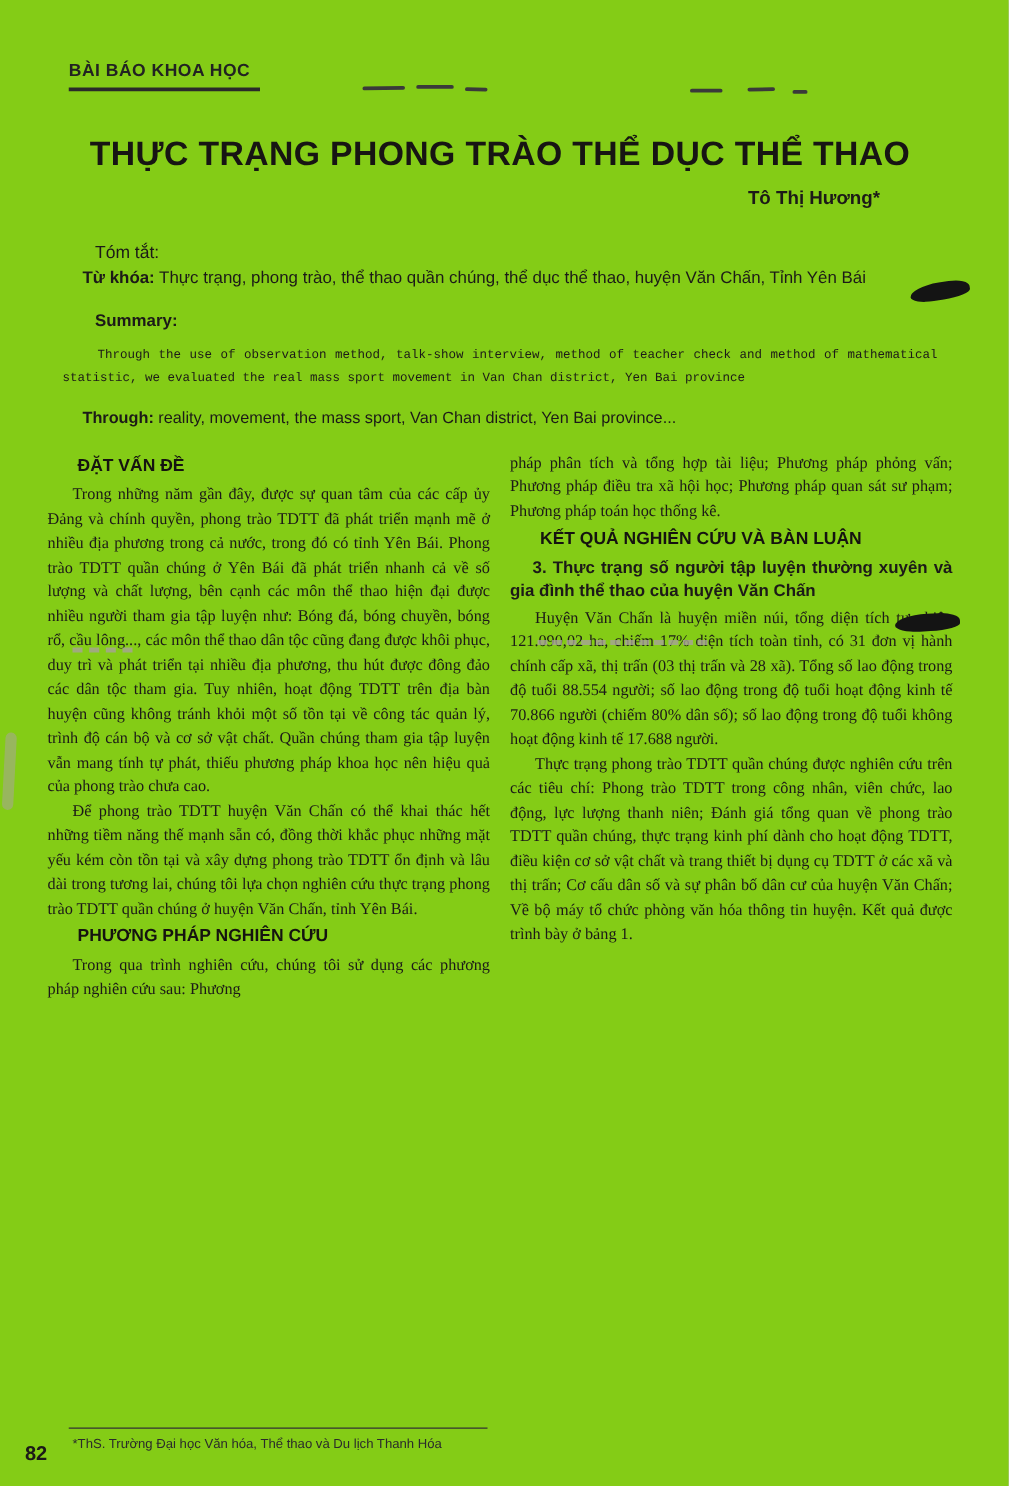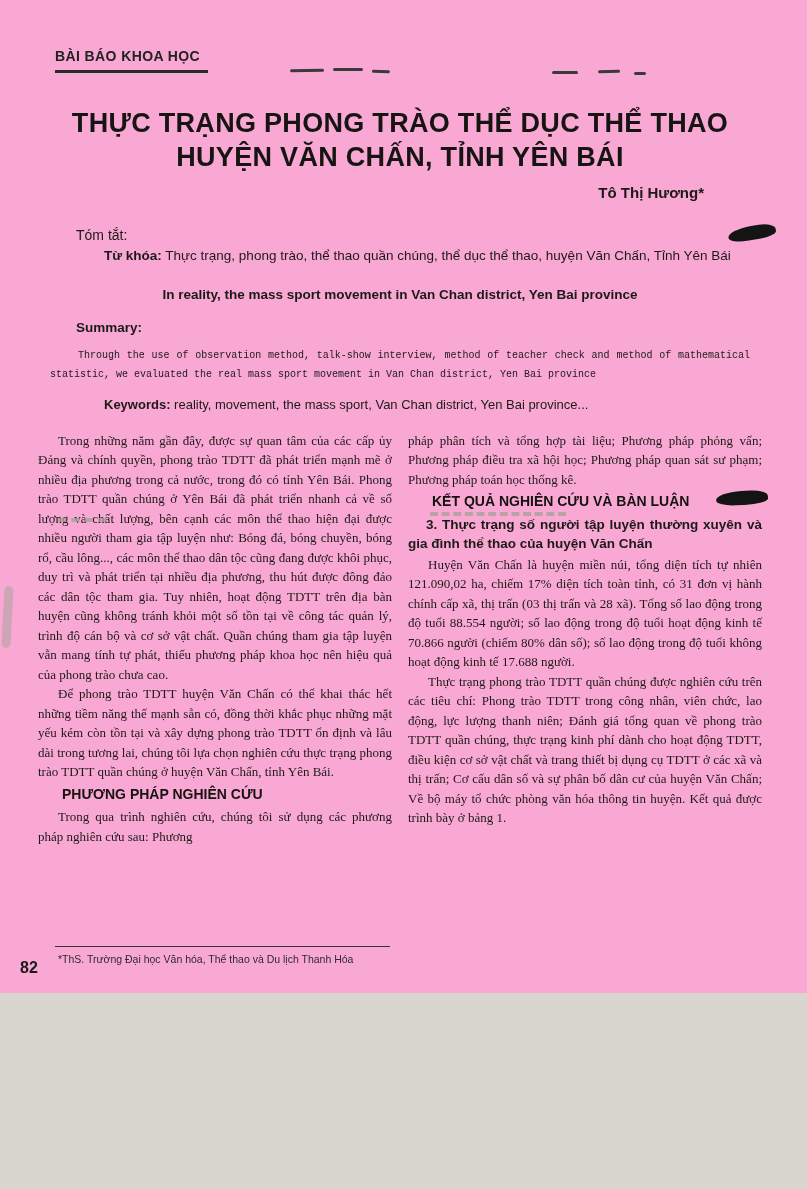--- a/index.html
+++ b/index.html
@@ -1,21 +1,21 @@
 <!DOCTYPE html>
 <html><head>
 <meta charset="utf-8">
 <style>
   html, body { margin: 0; padding: 0; background: #d9d6d0; }
   .page {
     position: relative;
     width: 807px;
-    height: 993px;
+    height: 1189px;
     margin: 0 auto;
-    background: #f9a8d4;
+    background: #84cc16;
     color: #1c1a18;
     font-family: "Liberation Serif", serif;
     overflow: hidden;
     box-shadow: 0 0 6px rgba(0,0,0,.25);
   }
 
   
   .running-head {
     position: absolute; top: 48px; left: 55px;
     font-family: "Liberation Sans", sans-serif;
@@ -61,21 +61,21 @@
     margin: 0 0 2px 38px; font-weight: 400; font-size: 14px;
   }
   .abs-text {
     margin: 0; font-weight: 700; font-size: 13.5px; line-height: 19px;
     text-align: justify; text-indent: 28px; color: #222;
   }
   .kw-row {
     margin: 3px 0 0 0; font-size: 13.5px; line-height: 19px;
     text-align: justify; text-indent: 28px;
   }
-  .kw-label { font-weight: 700; margin-left: 38px; }
+  .kw-label { font-weight: 700; }
 
   
   .en-title {
     margin: 22px 0 0 0; text-align: center;
     font-family: "Liberation Sans", sans-serif;
     font-weight: 700; font-size: 13.5px;
   }
   .abstract-en { margin-top: 18px; font-family: "Liberation Sans", sans-serif; }
   .sum-label { margin: 0 0 2px 38px; font-weight: 700; font-size: 13.5px; }
   .sum-text {
@@ -133,38 +133,37 @@
   <div class="swoosh" style="left:716px; top:491px; width:52px; height:14px; transform:rotate(-3deg);"></div>
 
   <div class="gray-dashes" style="left:430px; top:512px; width:136px;"></div>
   <div class="gray-dashes" style="left:58px; top:518px; width:48px;"></div>
   <div class="edge-mark"></div>
 
   <div class="content">
 
     <h1 class="title">
       <span>THỰC TRẠNG PHONG TRÀO THỂ DỤC THỂ THAO</span><br>
-      <span>HUYỆN VĂN CHẤN, TỈNH YÊN BÁI</span>
     </h1>
     <div class="author">Tô Thị Hương*</div>
 
     <section class="abstract-vi">
       <p class="abs-label">Tóm tắt:</p>
       <p class="kw-row"><span class="kw-label">Từ khóa:</span> <span>Thực trạng, phong trào, thể thao quần chúng, thể dục thể thao, huyện Văn Chấn, Tỉnh Yên Bái</span></p>
     </section>
 
-    <h2 class="en-title">In reality, the mass sport movement in  Van Chan district, Yen Bai province</h2>
     <section class="abstract-en">
       <p class="sum-label">Summary:</p>
       <p class="sum-text">Through the use of observation method, talk-show interview, method of  teacher check and method of mathematical statistic, we evaluated the real mass sport movement in  Van Chan district, Yen Bai province</p>
-      <p class="kw-row-en"><span class="kw-label">Keywords:</span> <span>reality, movement, the mass sport, Van Chan district, Yen Bai province...</span></p>
+      <p class="kw-row-en"><span class="kw-label">Through:</span> <span>reality, movement, the mass sport, Van Chan district, Yen Bai province...</span></p>
     </section>
 
     <div class="columns">
       <div class="col">
+        <h3>ĐẶT VẤN ĐỀ</h3>
         <p class="indent">Trong những năm gần đây, được sự quan tâm của các cấp ủy Đảng và chính quyền, phong trào TDTT đã phát triển mạnh mẽ ở nhiều địa phương trong cả nước, trong đó có tỉnh Yên Bái. Phong trào TDTT quần chúng ở Yên Bái đã phát triển nhanh cả về số lượng và chất lượng, bên cạnh các môn thể thao hiện đại được nhiều người tham gia tập luyện như: Bóng đá, bóng chuyền, bóng rổ, cầu lông..., các môn thể thao dân tộc cũng đang được khôi phục, duy trì và phát triển tại nhiều địa phương, thu hút được đông đảo các dân tộc tham gia. Tuy nhiên, hoạt động TDTT trên địa bàn huyện cũng không tránh khỏi một số tồn tại về công tác quản lý, trình độ cán bộ và cơ sở vật chất. Quần chúng tham gia tập luyện vẫn mang tính tự phát, thiếu phương pháp khoa học nên hiệu quả của phong trào chưa cao.</p>
         <p class="indent">Để phong trào TDTT huyện Văn Chấn có thể khai thác hết những tiềm năng thế mạnh sẵn có, đồng thời khắc phục những mặt yếu kém còn tồn tại và xây dựng phong trào TDTT ổn định và lâu dài trong tương lai, chúng tôi lựa chọn nghiên cứu thực trạng phong trào TDTT quần chúng ở huyện Văn Chấn, tỉnh Yên Bái.</p>
         <h3>PHƯƠNG PHÁP NGHIÊN CỨU</h3>
         <p class="indent">Trong qua trình nghiên cứu, chúng tôi sử dụng các phương pháp nghiên cứu sau: Phương</p>
       </div>
       <div class="col">
         <p>pháp phân tích và tổng hợp tài liệu; Phương pháp phỏng vấn; Phương pháp điều tra xã hội học; Phương pháp quan sát sư phạm; Phương pháp toán học thống kê.</p>
         <h3>KẾT QUẢ NGHIÊN CỨU VÀ BÀN LUẬN</h3>
         <p class="subhead">3. Thực trạng số người tập luyện thường xuyên và gia đình thể thao của huyện Văn Chấn</p>
         <p class="indent">Huyện Văn Chấn là huyện miền núi, tổng diện tích tự nhiên 121.090,02 ha, chiếm 17% diện tích toàn tỉnh, có 31 đơn vị hành chính cấp xã, thị trấn (03 thị trấn và 28 xã). Tổng số lao động trong độ tuổi 88.554 người; số lao động trong độ tuổi hoạt động kinh tế 70.866 người (chiếm 80% dân số); số lao động trong độ tuổi không hoạt động kinh tế 17.688 người.</p>

